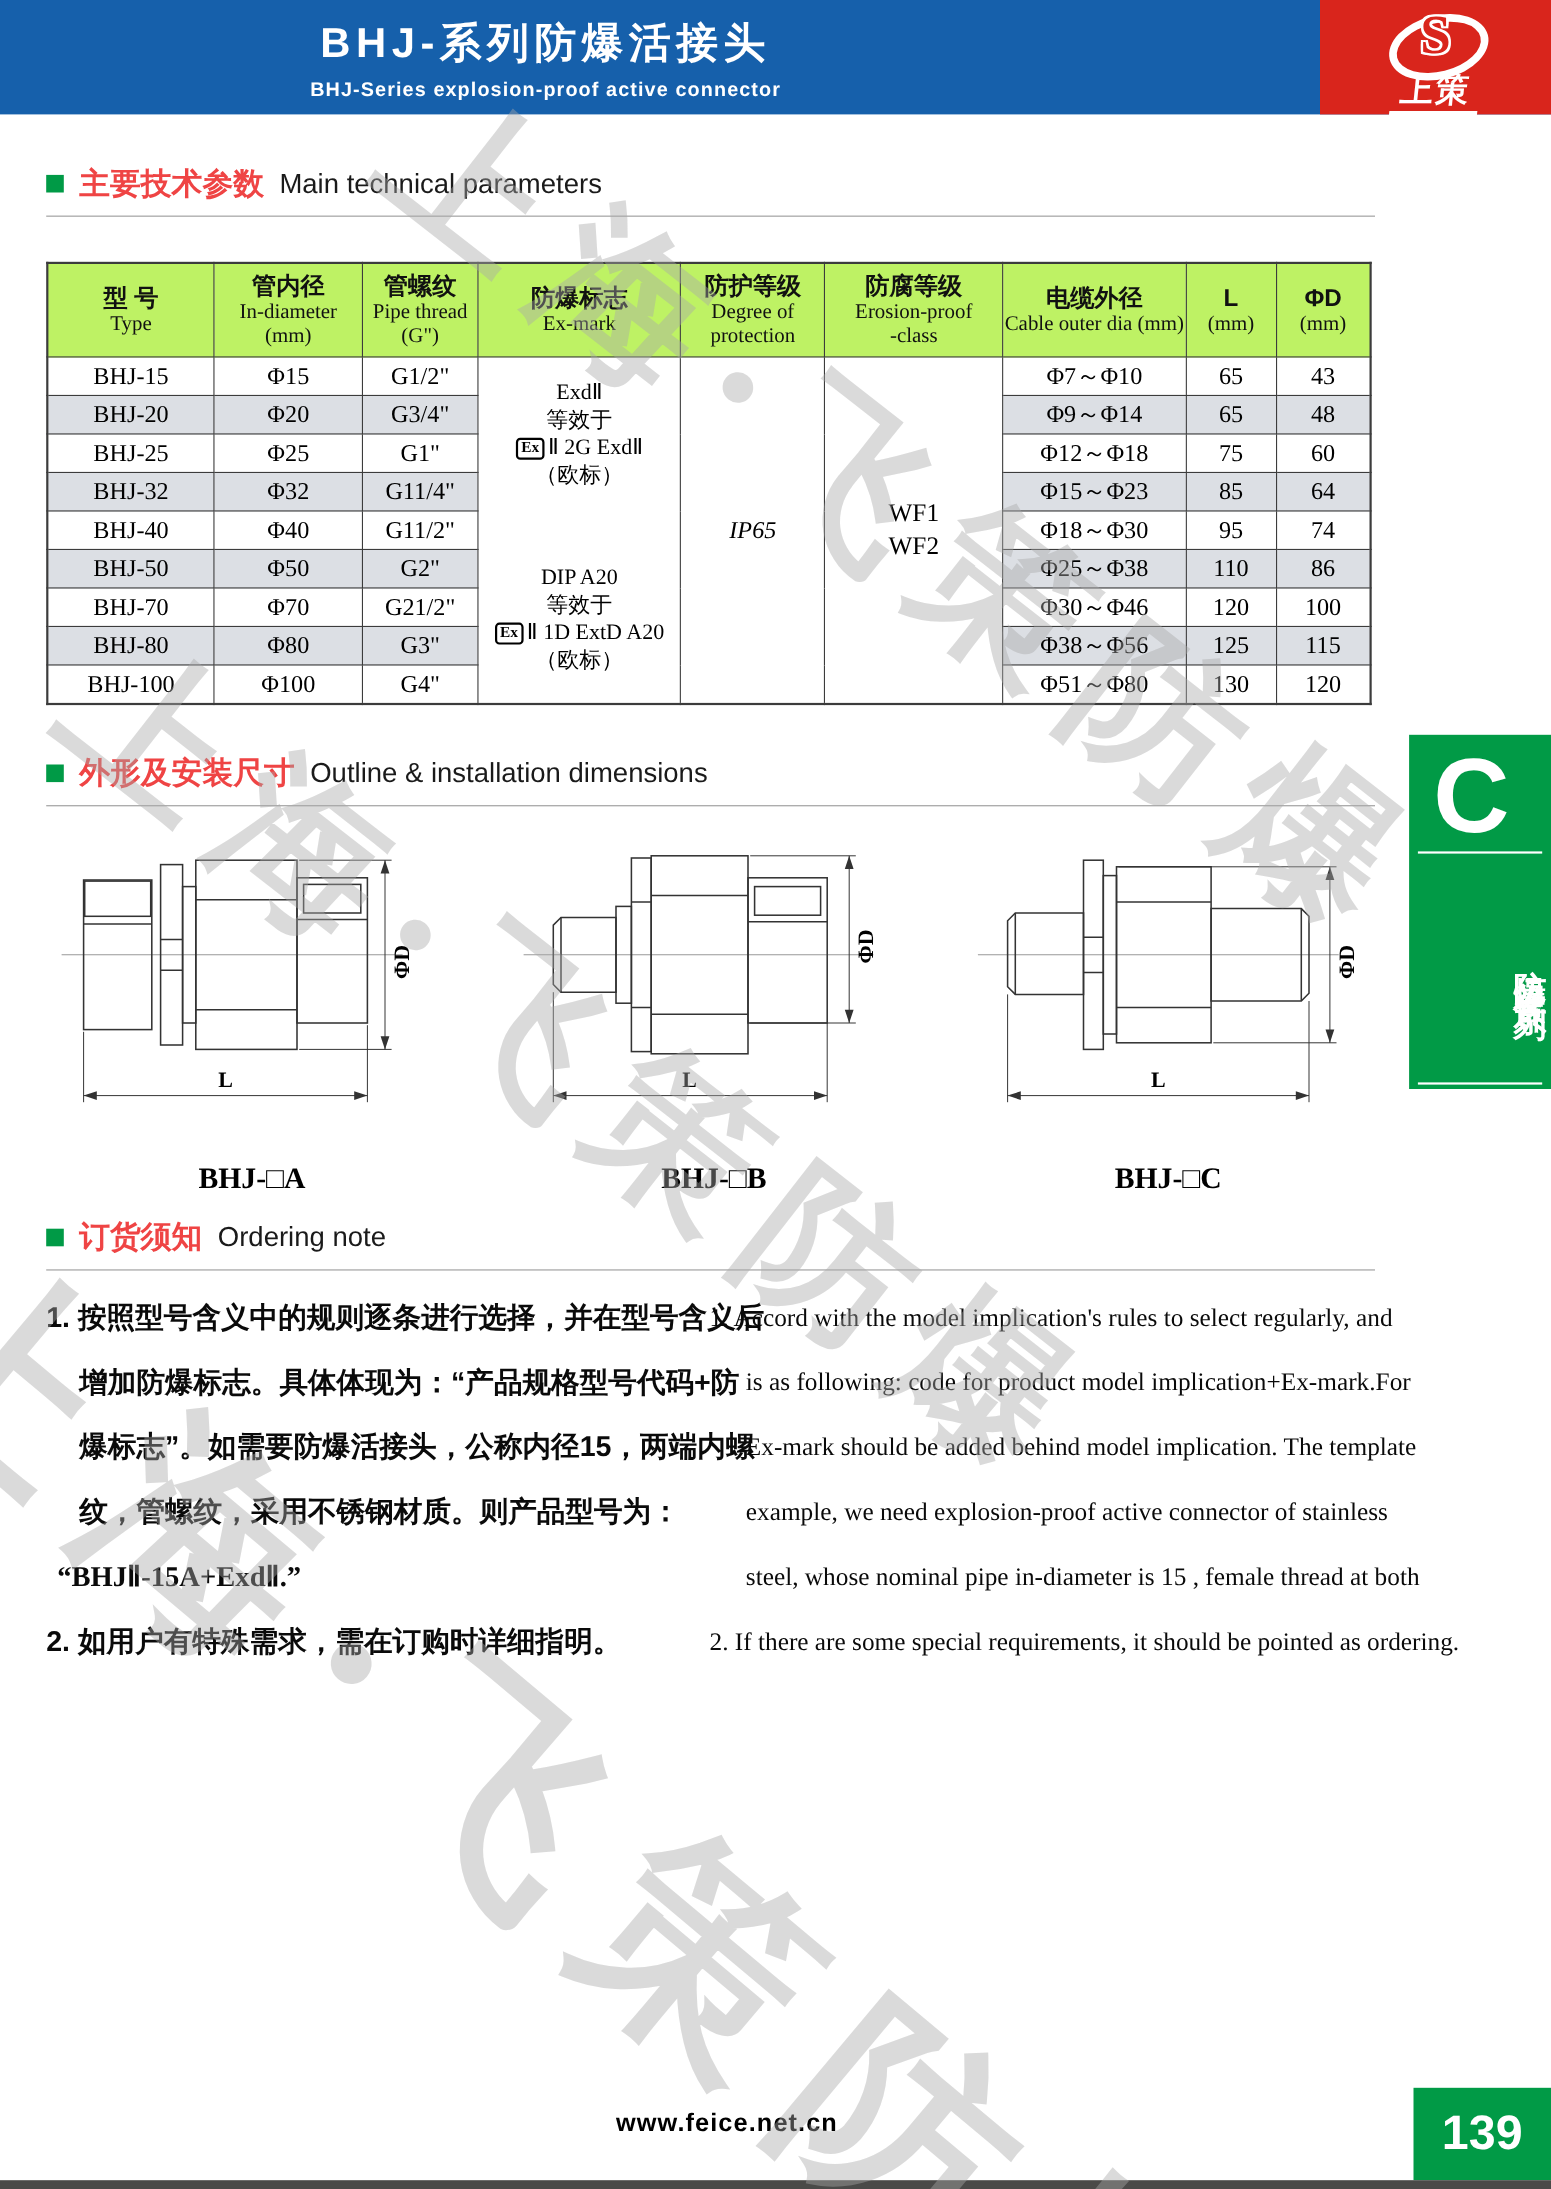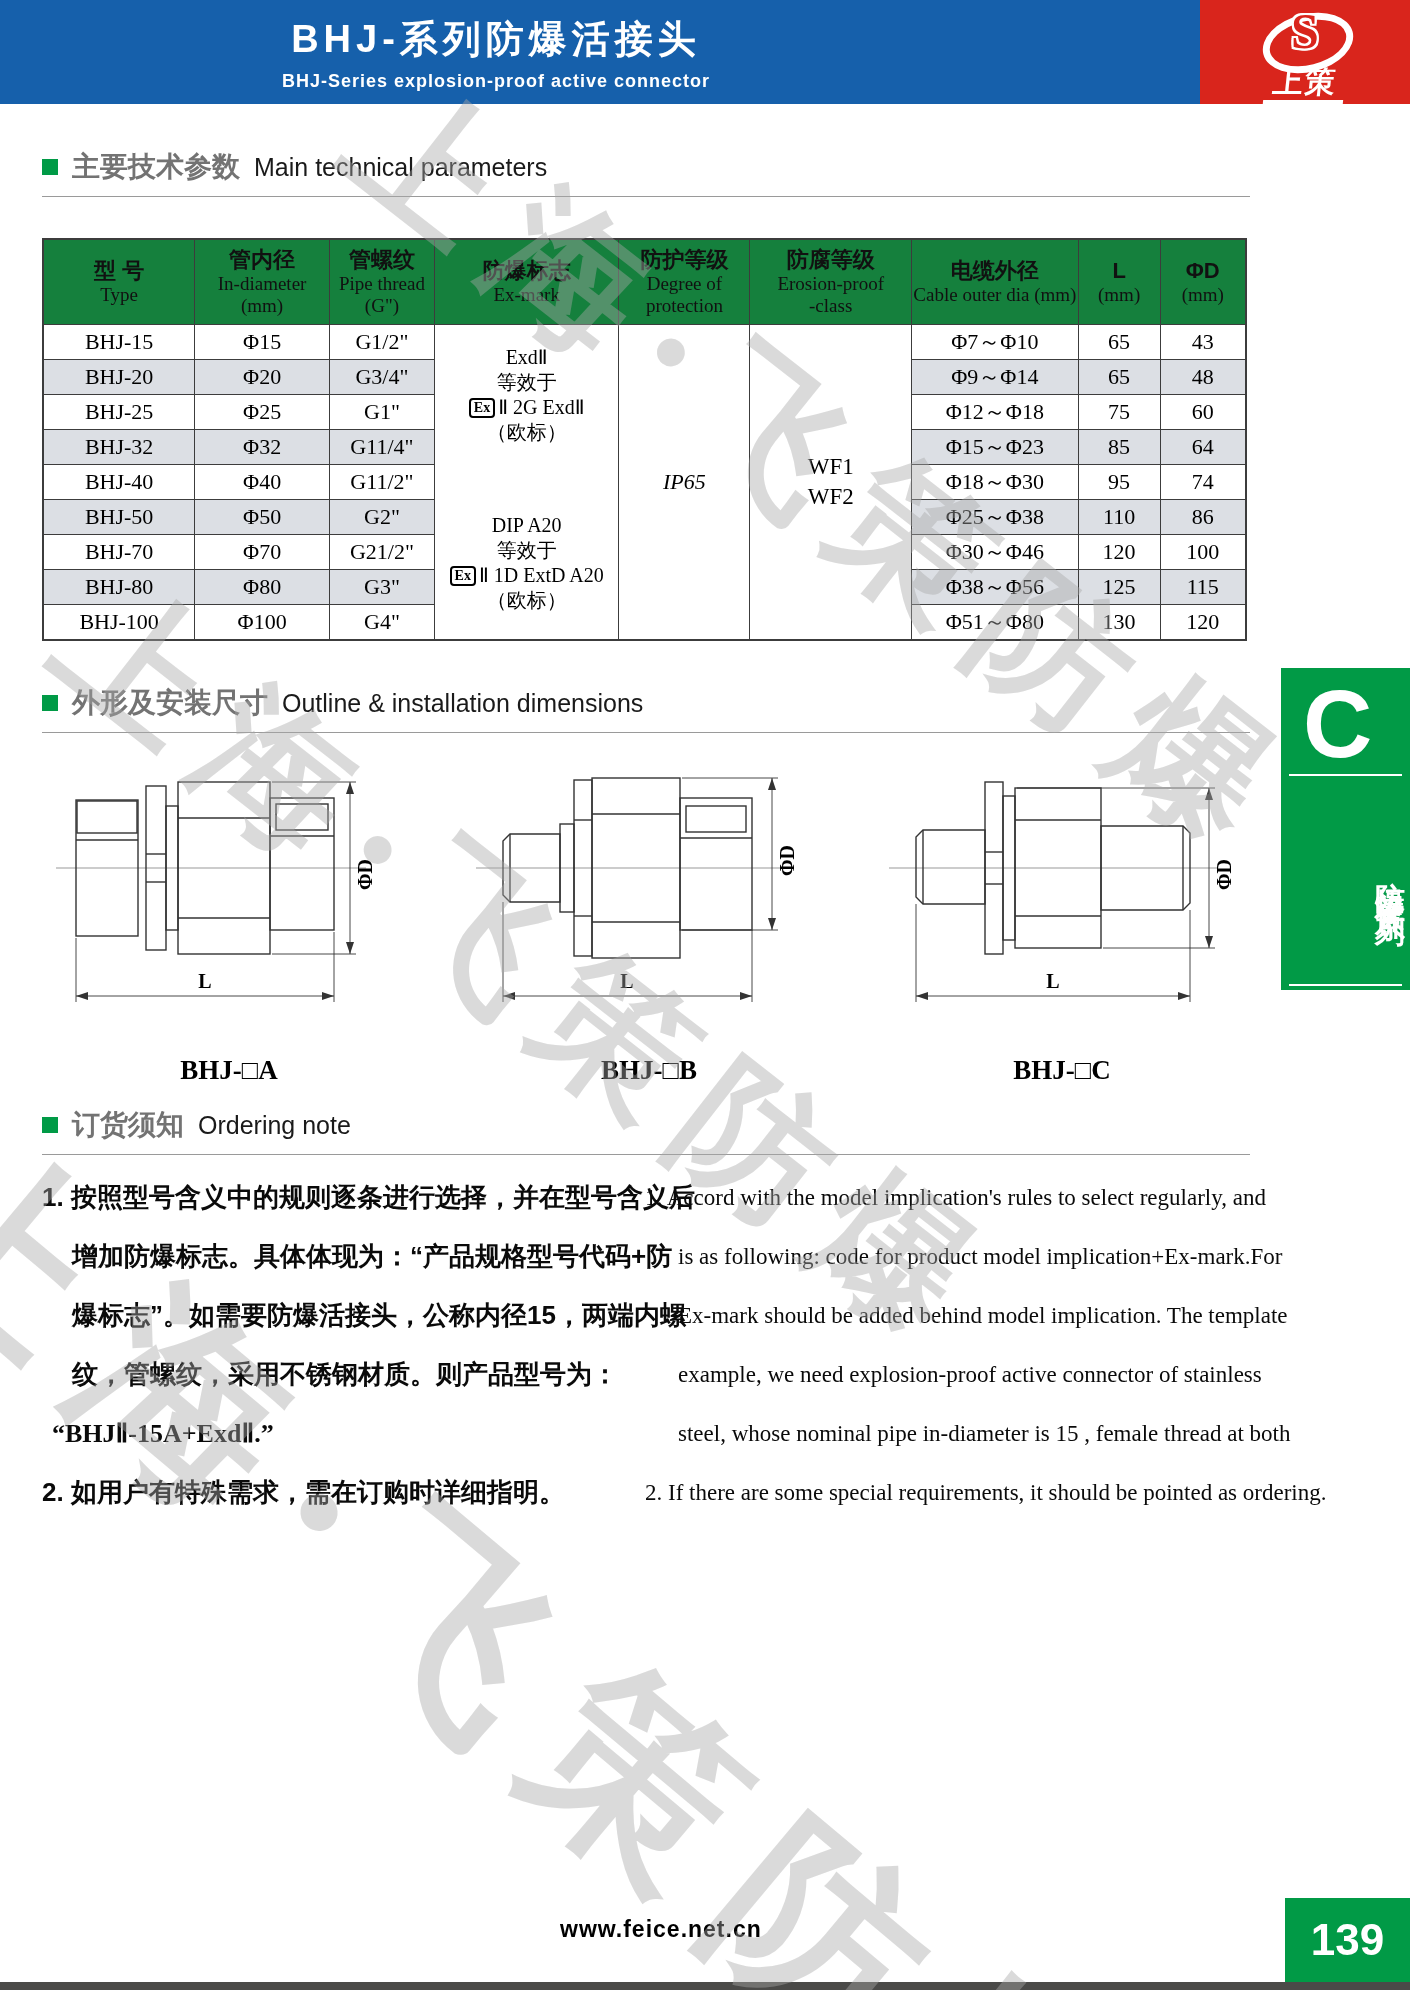--- a/index.html
+++ b/index.html
@@ -18,29 +18,29 @@
           font-family:"Liberation Serif",serif;color:#d9251c;
           text-shadow:-2px 0 #fff,2px 0 #fff,0 -2px #fff,0 2px #fff,-2px -2px #fff,2px 2px #fff,-2px 2px #fff,2px -2px #fff;}
   .logo-cn{position:absolute;left:0;top:62px;width:210px;font-size:30px;font-weight:bold;color:#fff;
            transform:skewX(-6deg);letter-spacing:2px;}
   .logo-cn span{border-bottom:4px solid #fff;padding:0 8px 2px 8px;}
 
   
   .sec{position:absolute;left:42px;width:1208px;}
   .sec-row{display:flex;align-items:center;gap:14px;}
   .sq{width:16px;height:16px;background:#009a46;flex:0 0 auto;}
-  .sec-zh{font-size:28px;font-weight:bold;color:#737373;}
+  .sec-zh{font-size:28px;font-weight:bold;color:#ef4444;}
   .sec-en{font-size:25px;color:#1a1a1a;}
   .sec-rule{border:0;border-top:1px solid #9a9a9a;margin:10px 0 0 0;}
 
   
   .ptable{position:absolute;left:42px;top:238px;width:1205px;border-collapse:collapse;
           border:2px solid #3c3c3c;font-family:"Liberation Serif",serif;}
   .ptable th,.ptable td{border:1px solid #3c3c3c;text-align:center;padding:0;}
-  .ptable thead th{background:#15803d;height:84px;vertical-align:middle;}
+  .ptable thead th{background:#bef264;height:84px;vertical-align:middle;}
   .th-zh{font-family:"Liberation Sans",sans-serif;font-size:22px;font-weight:bold;line-height:26px;}
   .th-en{font-size:19px;line-height:22px;font-weight:normal;}
   .ptable tbody td{height:34px;font-size:22px;color:#000;}
   .ptable tbody tr.even td{background:#dcdfe4;}
   .ptable tbody td.span-cell{background:#fff !important;vertical-align:middle;}
   .exmark-cell{vertical-align:top !important;}
   .exblock{font-size:20px;line-height:25px;}
   .exblock.b1{margin-top:20px;}
   .exblock.b2{margin-top:68px;}
   .exhex{display:inline-block;border:2px solid #000;border-radius:4px;padding:0 3px;font-size:14px;

